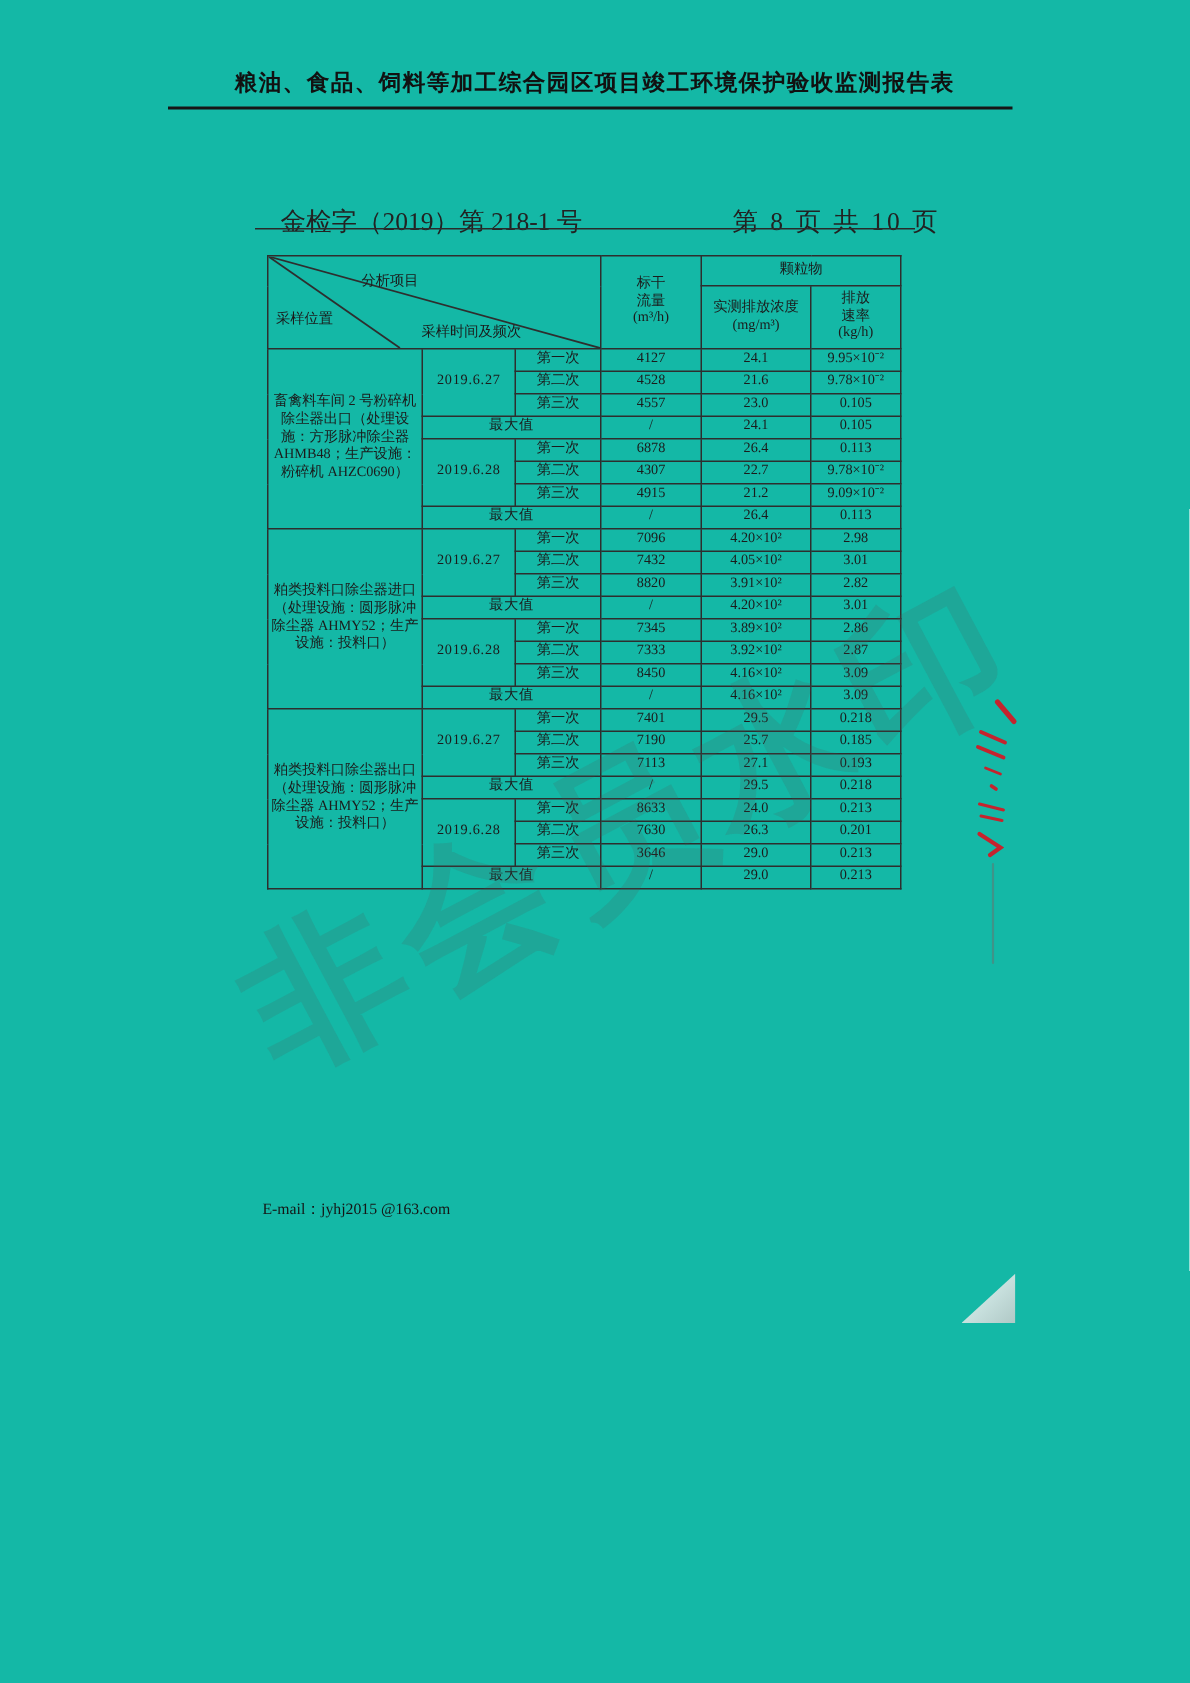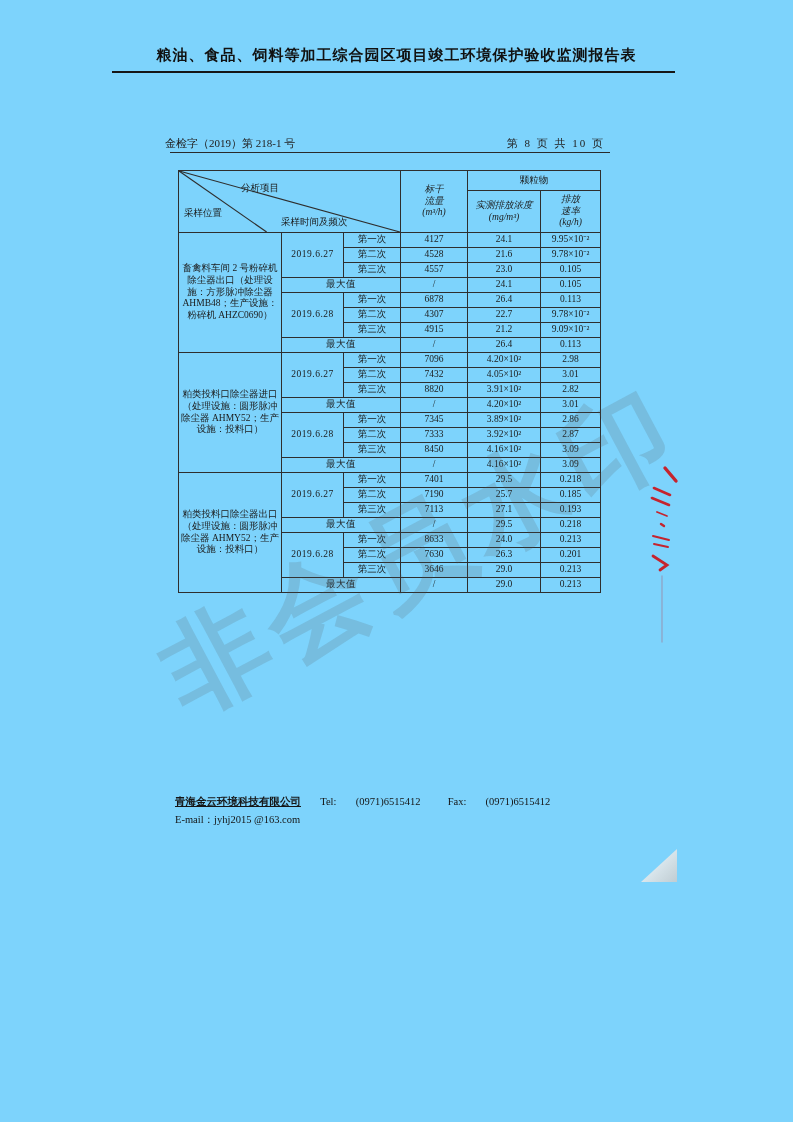--- a/index.html
+++ b/index.html
@@ -1,44 +1,44 @@
 <!DOCTYPE html>
 <html><head>
 <meta charset="utf-8">
 <style>
   html,body{margin:0;padding:0;background:#ffffff;}
-  .page{position:relative;width:793px;height:1122px;background:#7dd3fc;overflow:hidden;
+  .page{position:relative;width:793px;height:1122px;background:#14b8a6;overflow:hidden;
         font-family:"Liberation Serif",serif;color:#1b1b1b;}
   
   .title{position:absolute;left:0;top:46px;width:100%;text-align:center;
          font-size:15px;font-weight:bold;letter-spacing:1px;color:#111;}
   .title-rule{position:absolute;left:112px;top:71px;width:563px;height:2px;background:#161616;}
   
-  .docrow{position:absolute;left:165px;top:136px;width:440px;display:flex;
-          justify-content:space-between;font-size:11px;color:#222;}
+  .docrow{position:absolute;left:187px;top:136px;width:440px;display:flex;
+          justify-content:space-between;font-size:17px;color:#222;}
   .doc-page{letter-spacing:2px;}
   .doc-rule{position:absolute;left:170px;top:152px;width:440px;height:1px;background:#2a2a2a;}
   
   table.report{position:absolute;left:178px;top:170px;border-collapse:collapse;table-layout:fixed;
                width:422px;background:transparent;}
   table.report td,table.report th{border:1px solid #2e2e2e;font-weight:normal;
                font-size:9.5px;line-height:1.25;text-align:center;vertical-align:middle;
                padding:0;color:#1b1b1b;overflow:hidden;}
   thead tr.h1{height:20px;} thead tr.h2{height:42px;}
   tbody tr{height:15px;}
   td.loc{font-size:9.3px;text-align:left;padding:2px 3px;line-height:1.55;}
   td.date,td.maxlab{letter-spacing:0.5px;}
   
   th.corner{position:relative;padding:0;}
   .corner-svg{position:absolute;left:0;top:0;width:100%;height:100%;}
   .corner-lab{position:absolute;font-size:9.5px;white-space:nowrap;color:#1b1b1b;}
   .lab-analysis{left:62px;top:12px;}
   .lab-location{left:5px;top:37px;}
   .lab-timefreq{left:102px;top:46px;}
-  .hline{display:block;font-style:italic;}
+  .hline{display:block;}
   
   .watermark{position:absolute;left:420px;top:552px;transform:translate(-50%,-50%) rotate(-28deg);
              font-size:105px;font-weight:bold;letter-spacing:8px;white-space:nowrap;
              color:rgba(82,82,82,0.17);pointer-events:none;}
   
   .seal{position:absolute;left:645px;top:464px;}
   
   .smudge{position:absolute;left:641px;top:849px;width:36px;height:33px;opacity:.85;
           background:linear-gradient(315deg,#cbcbcb 0%,#e6e6e6 45%,#fdfdfd 90%);
           clip-path:polygon(100% 0,100% 100%,0 100%);}
@@ -272,30 +272,19 @@
       <path d="M16 60 L19 62" stroke-width="2.4"></path>
       <path d="M8 72 L24 76 M9 80 L23 83" stroke-width="2"></path>
       <path d="M8 92 L22 101 L15 106" stroke-width="2.8"></path>
       <path d="M17 112 L17 178" stroke-width="1.4" opacity="0.25"></path>
     </g>
   </svg>
 
   <div class="smudge"></div>
 
   <div class="footer">
-    <div class="l1">
-      <span class="company">青海金云环境科技有限公司</span>
-      <span class="gap"></span>
-      <span>Tel:</span>
-      <span class="gap"></span>
-      <span>(0971)6515412</span>
-      <span class="gap2"></span>
-      <span>Fax:</span>
-      <span class="gap"></span>
-      <span>(0971)6515412</span>
-    </div>
     <div class="l2">
       <span>E-mail：</span><span>jyhj2015 @163.com</span>
     </div>
   </div>
 
 
 </div>
 
 </body></html>

